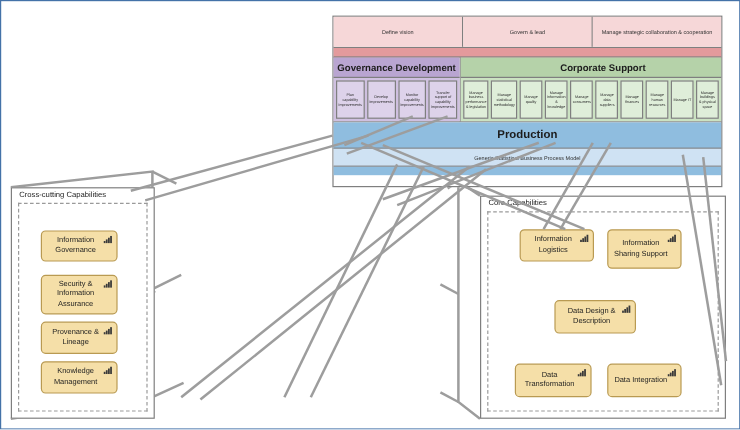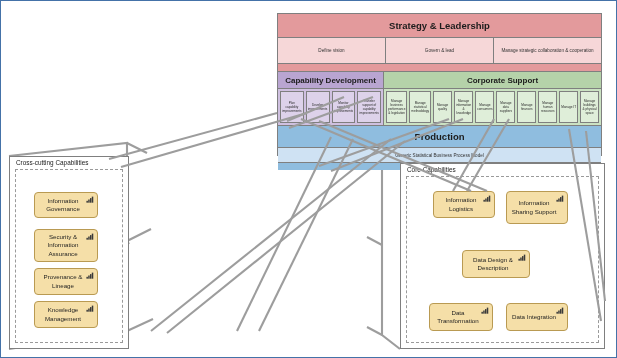--- a/index.html
+++ b/index.html
@@ -104,33 +104,32 @@
 
       <path d="M399,162 L381,150 L381,334 L399,348"></path>
       <path d="M381,150 L372,156"></path>
       <path d="M381,244 L366,236"></path>
       <path d="M381,334 L366,326"></path>
     </g>
   </svg>
 
   <div id="gamso">
 
-    <div class="band band-title strategy-hdr">Strategy &amp; Leadership</div>
 
     <div class="strategy-row">
       <div class="strategy-cell">Define vision</div>
       <div class="strategy-cell">Govern &amp; lead</div>
       <div class="strategy-cell">Manage strategic collaboration &amp; cooperation</div>
     </div>
 
     <div class="strategy-foot"></div>
 
     <div class="mid">
       <div class="col-capdev">
-        <div class="band-title sub-hdr capdev-hdr">Capability Development</div>
+        <div class="band-title sub-hdr capdev-hdr">Governance Development</div>
         <div class="tilerow capdev-row">
           <div class="tile">Plan capability improvements</div>
           <div class="tile">Develop improvements</div>
           <div class="tile">Monitor capability improvements</div>
           <div class="tile">Transfer support of capability improvements</div>
         </div>
       </div>
 
       <div class="col-corp">
         <div class="band-title sub-hdr corp-hdr">Corporate Support</div>

